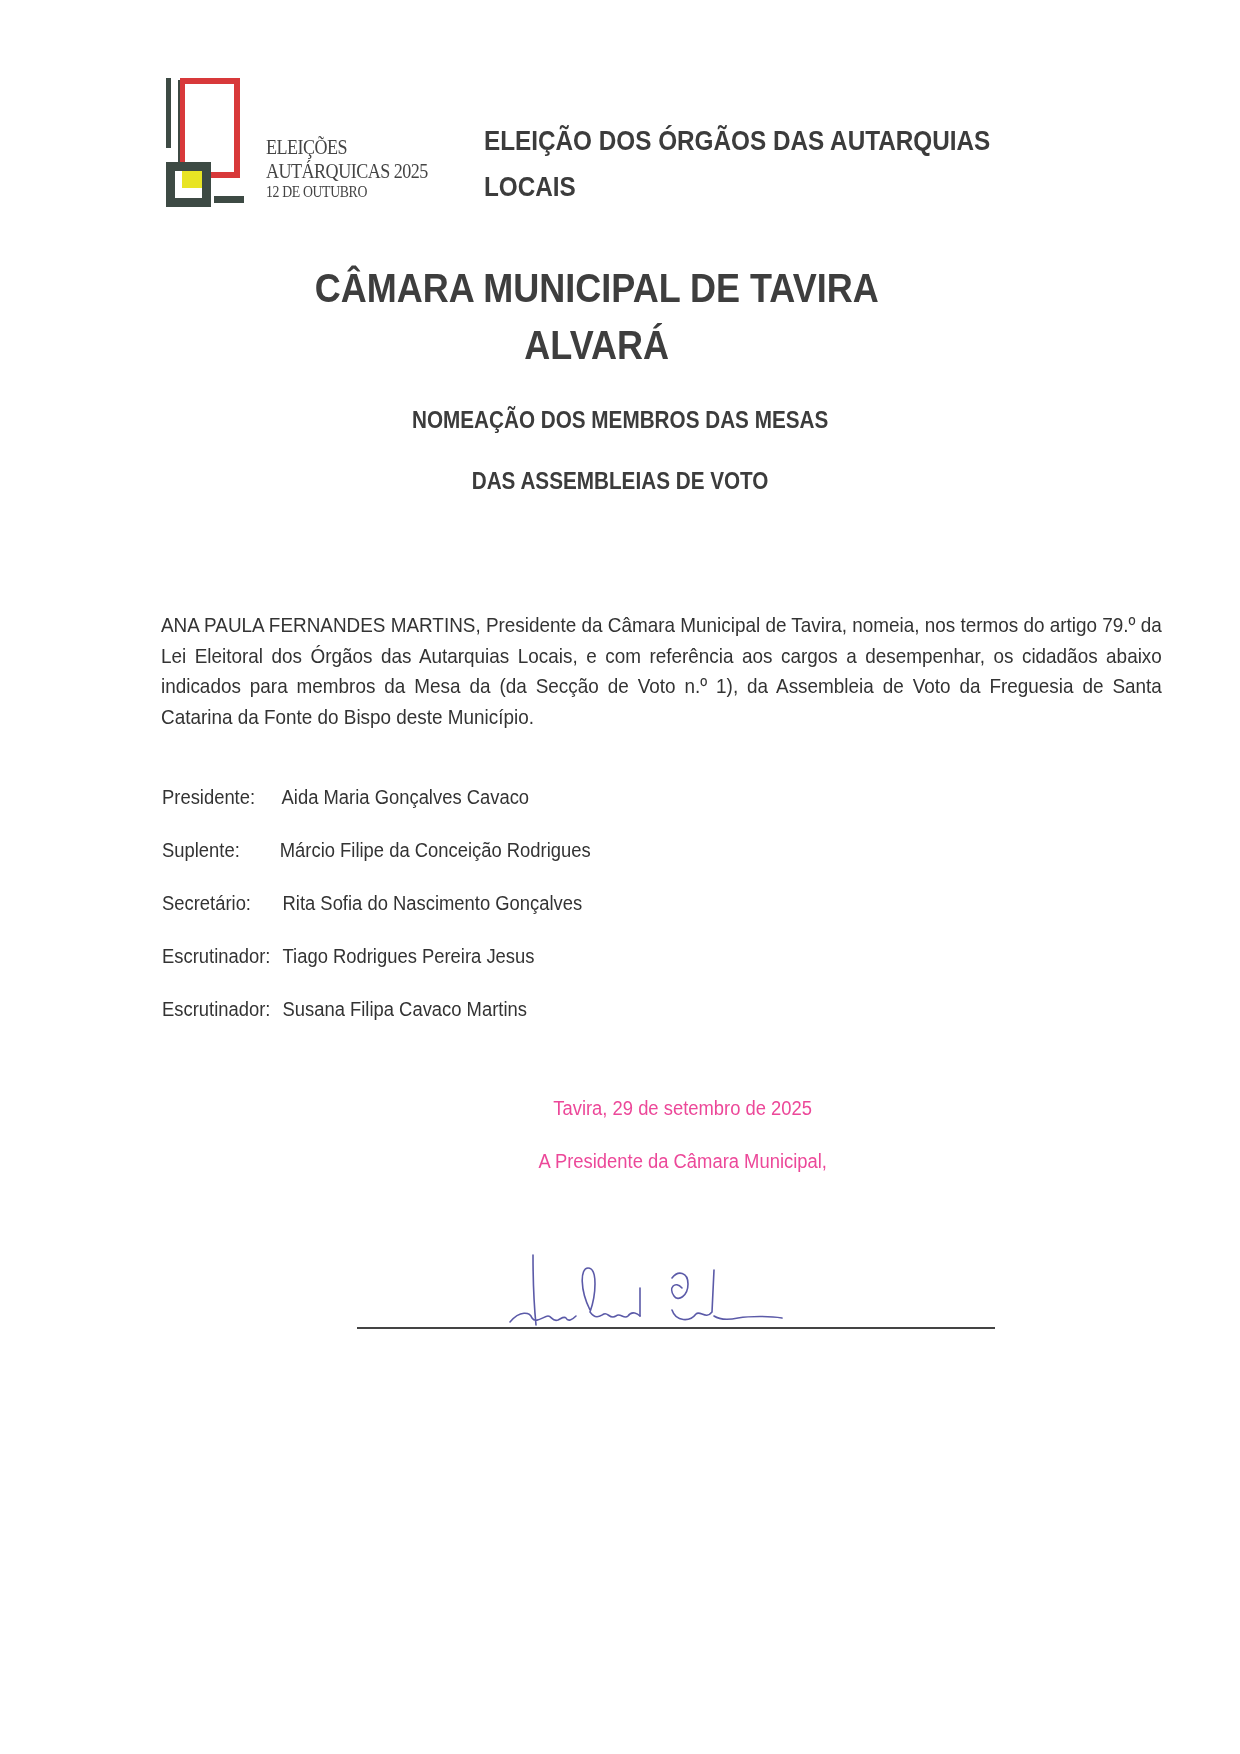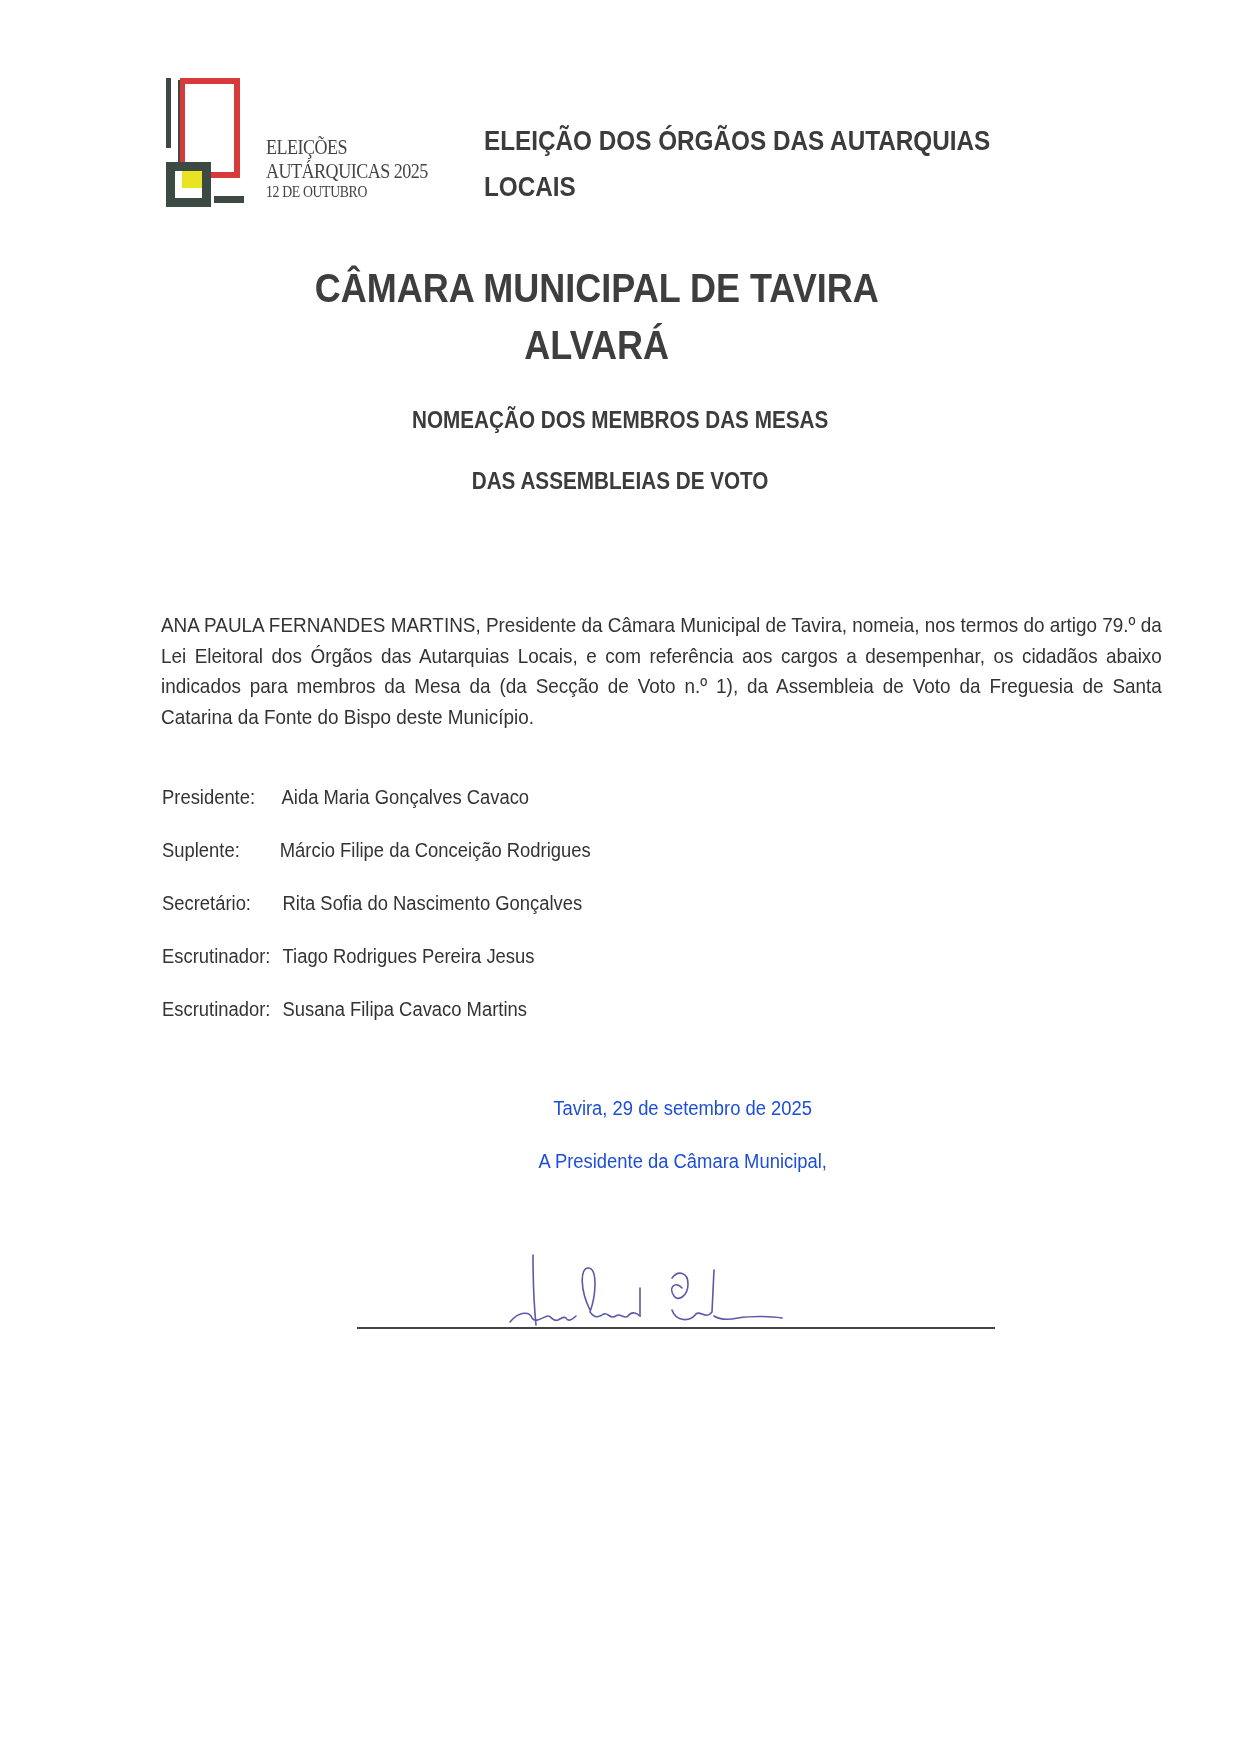--- a/index.html
+++ b/index.html
@@ -17,21 +17,21 @@
   .main-title { left: 0; width: 1326px; text-align: center; font-size: 40px; font-weight: bold; color: #3e3e3e;
                 transform: scaleX(0.9); transform-origin: left; }
   .sub-title { left: 0; width: 1378px; text-align: center; font-size: 23px; font-weight: bold; color: #3c3c3c;
                transform: scaleX(0.9); transform-origin: left; }
   .para { left: 161px; top: 610px; width: 1112px; font-size: 21px; line-height: 30.5px; text-align: justify;
           text-align-last: left; transform: scaleX(0.9); transform-origin: left; color: #333; }
   .list { left: 162px; top: 786px; font-size: 20px; color: #333; }
   .list-row { position: absolute; left: 0; white-space: nowrap; transform: scaleX(0.92); transform-origin: left; }
   .list-row .role { display: inline-block; }
   .list-row .name { position: absolute; white-space: nowrap; }
-  .center-text { left: 0; width: 1240px; text-align: center; font-size: 20px; color: #1d4ed8; }
+  .center-text { left: 0; width: 1240px; text-align: center; font-size: 20px; color: #ec4899; }
   .center-text span { display: inline-block; transform: scaleX(0.92); }
   .signature { left: 500px; top: 1250px; width: 300px; height: 80px; }
   .sig-line { left: 357px; top: 1327px; width: 638px; height: 2px; background: #444; }
 </style>
 </head>
 <body>
 
 <svg class="abs logo" viewBox="0 0 95 135">
   <rect x="0" y="0" width="5" height="70" fill="#3d4a44"></rect>
   <rect x="12" y="2" width="4" height="83" fill="#3d4a44"></rect>

